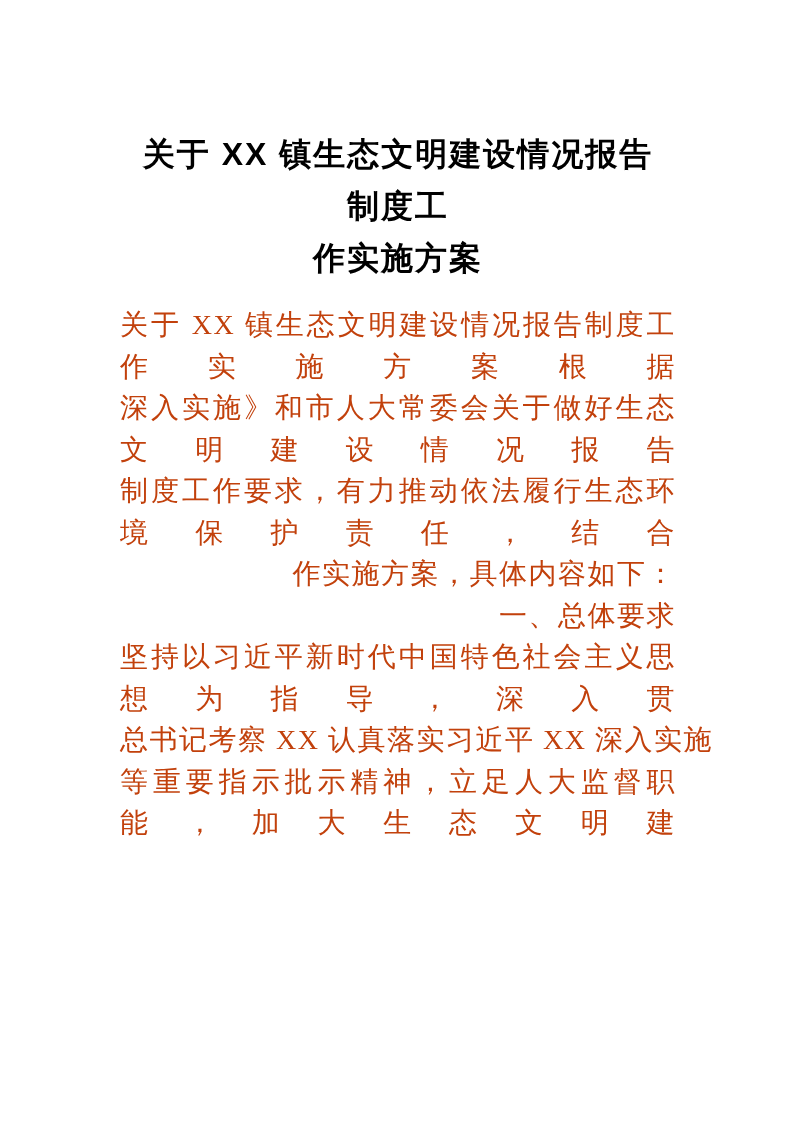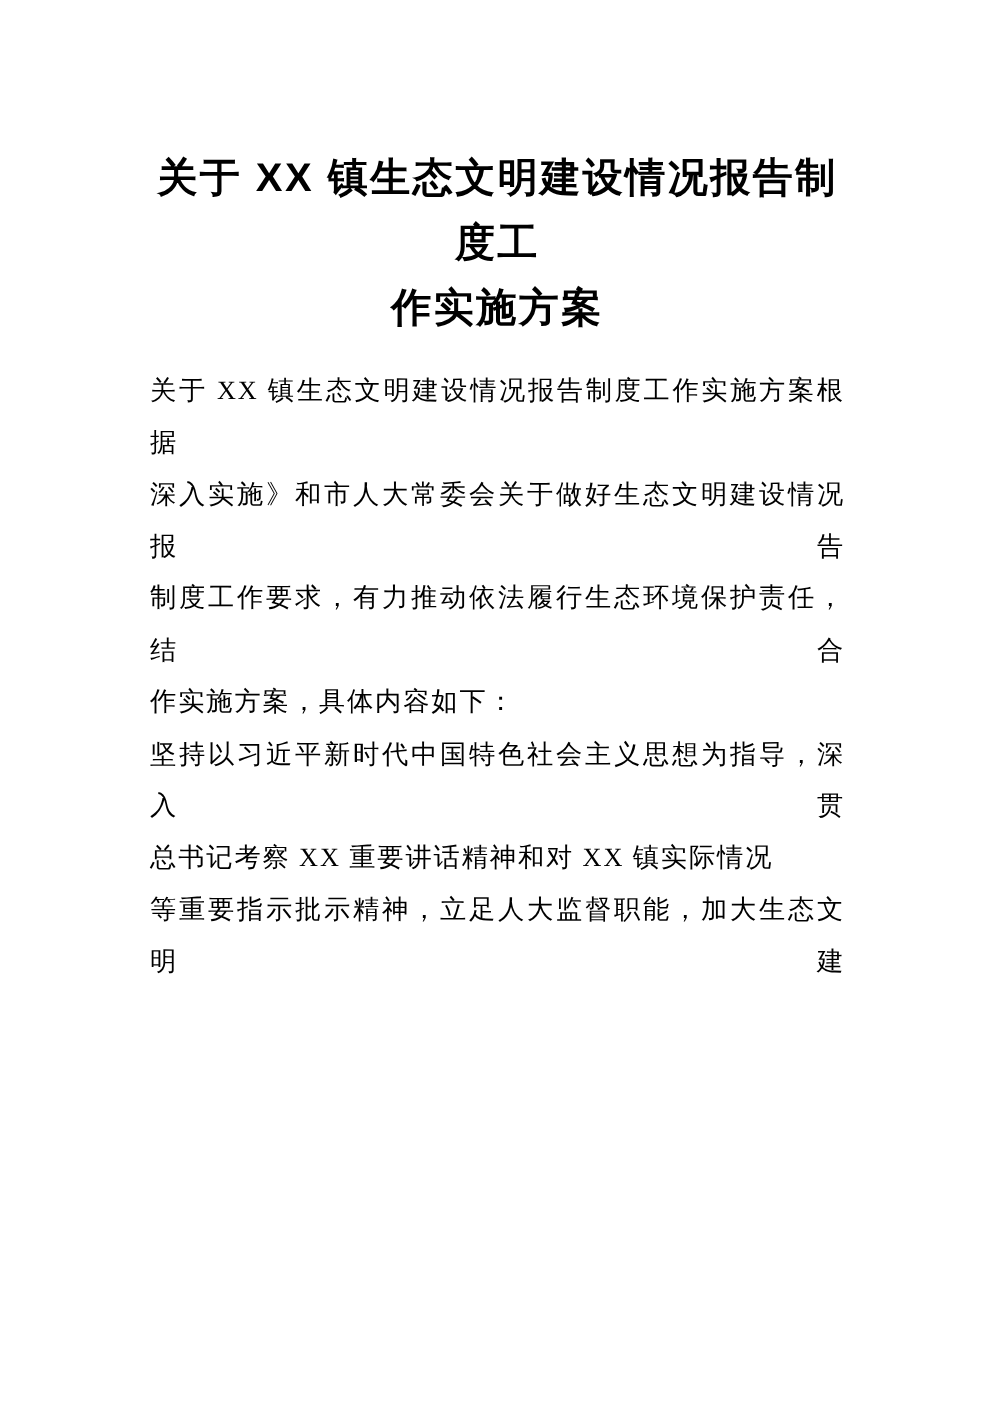--- a/index.html
+++ b/index.html
@@ -25,51 +25,52 @@
     font-family: "Liberation Sans", "DejaVu Sans", sans-serif;
     font-weight: 700;
     font-size: 32px;
     line-height: 52px;
     color: #000000;
     text-align: center;
     letter-spacing: 2px;
   }
   .doc-body {
     margin-top: 20px;
-    font-size: 21px;
+    font-size: 28px;
     line-height: 41.5px;
-    color: #000000;
+    color: #c2410c;
     letter-spacing: 1.5px;
   }
   .line {
     white-space: nowrap;
-    text-align: left;
+    text-align: right;
   }
   .line.full {
     white-space: normal;
     text-align: justify;
     text-align-last: justify;
   }
 </style>
 </head>
 <body>
 
 <div class="page">
   <div class="content-column">
 
-    <h1 class="doc-title" style="margin:0;">
+    <h1 class="doc-title" style="margin:12px;">
       <div class="title-line">关于 XX 镇生态文明建设情况报告制度工</div>
       <div class="title-line">作实施方案</div>
     </h1>
 
     <div class="doc-body">
       <div class="line full">关于 XX 镇生态文明建设情况报告制度工作实施方案根据</div>
       <div class="line full">深入实施》和市人大常委会关于做好生态文明建设情况报告</div>
       <div class="line full">制度工作要求，有力推动依法履行生态环境保护责任，结合</div>
       <div class="line">作实施方案，具体内容如下：</div>
+      <div class="line">一、总体要求</div>
       <div class="line full">坚持以习近平新时代中国特色社会主义思想为指导，深入贯</div>
-      <div class="line">总书记考察 XX 重要讲话精神和对 XX 镇实际情况</div>
+      <div class="line">总书记考察 XX 认真落实习近平 XX 深入实施</div>
       <div class="line full">等重要指示批示精神，立足人大监督职能，加大生态文明建</div>
 
     </div>
 
   </div>
 </div>
 
 </body></html>

